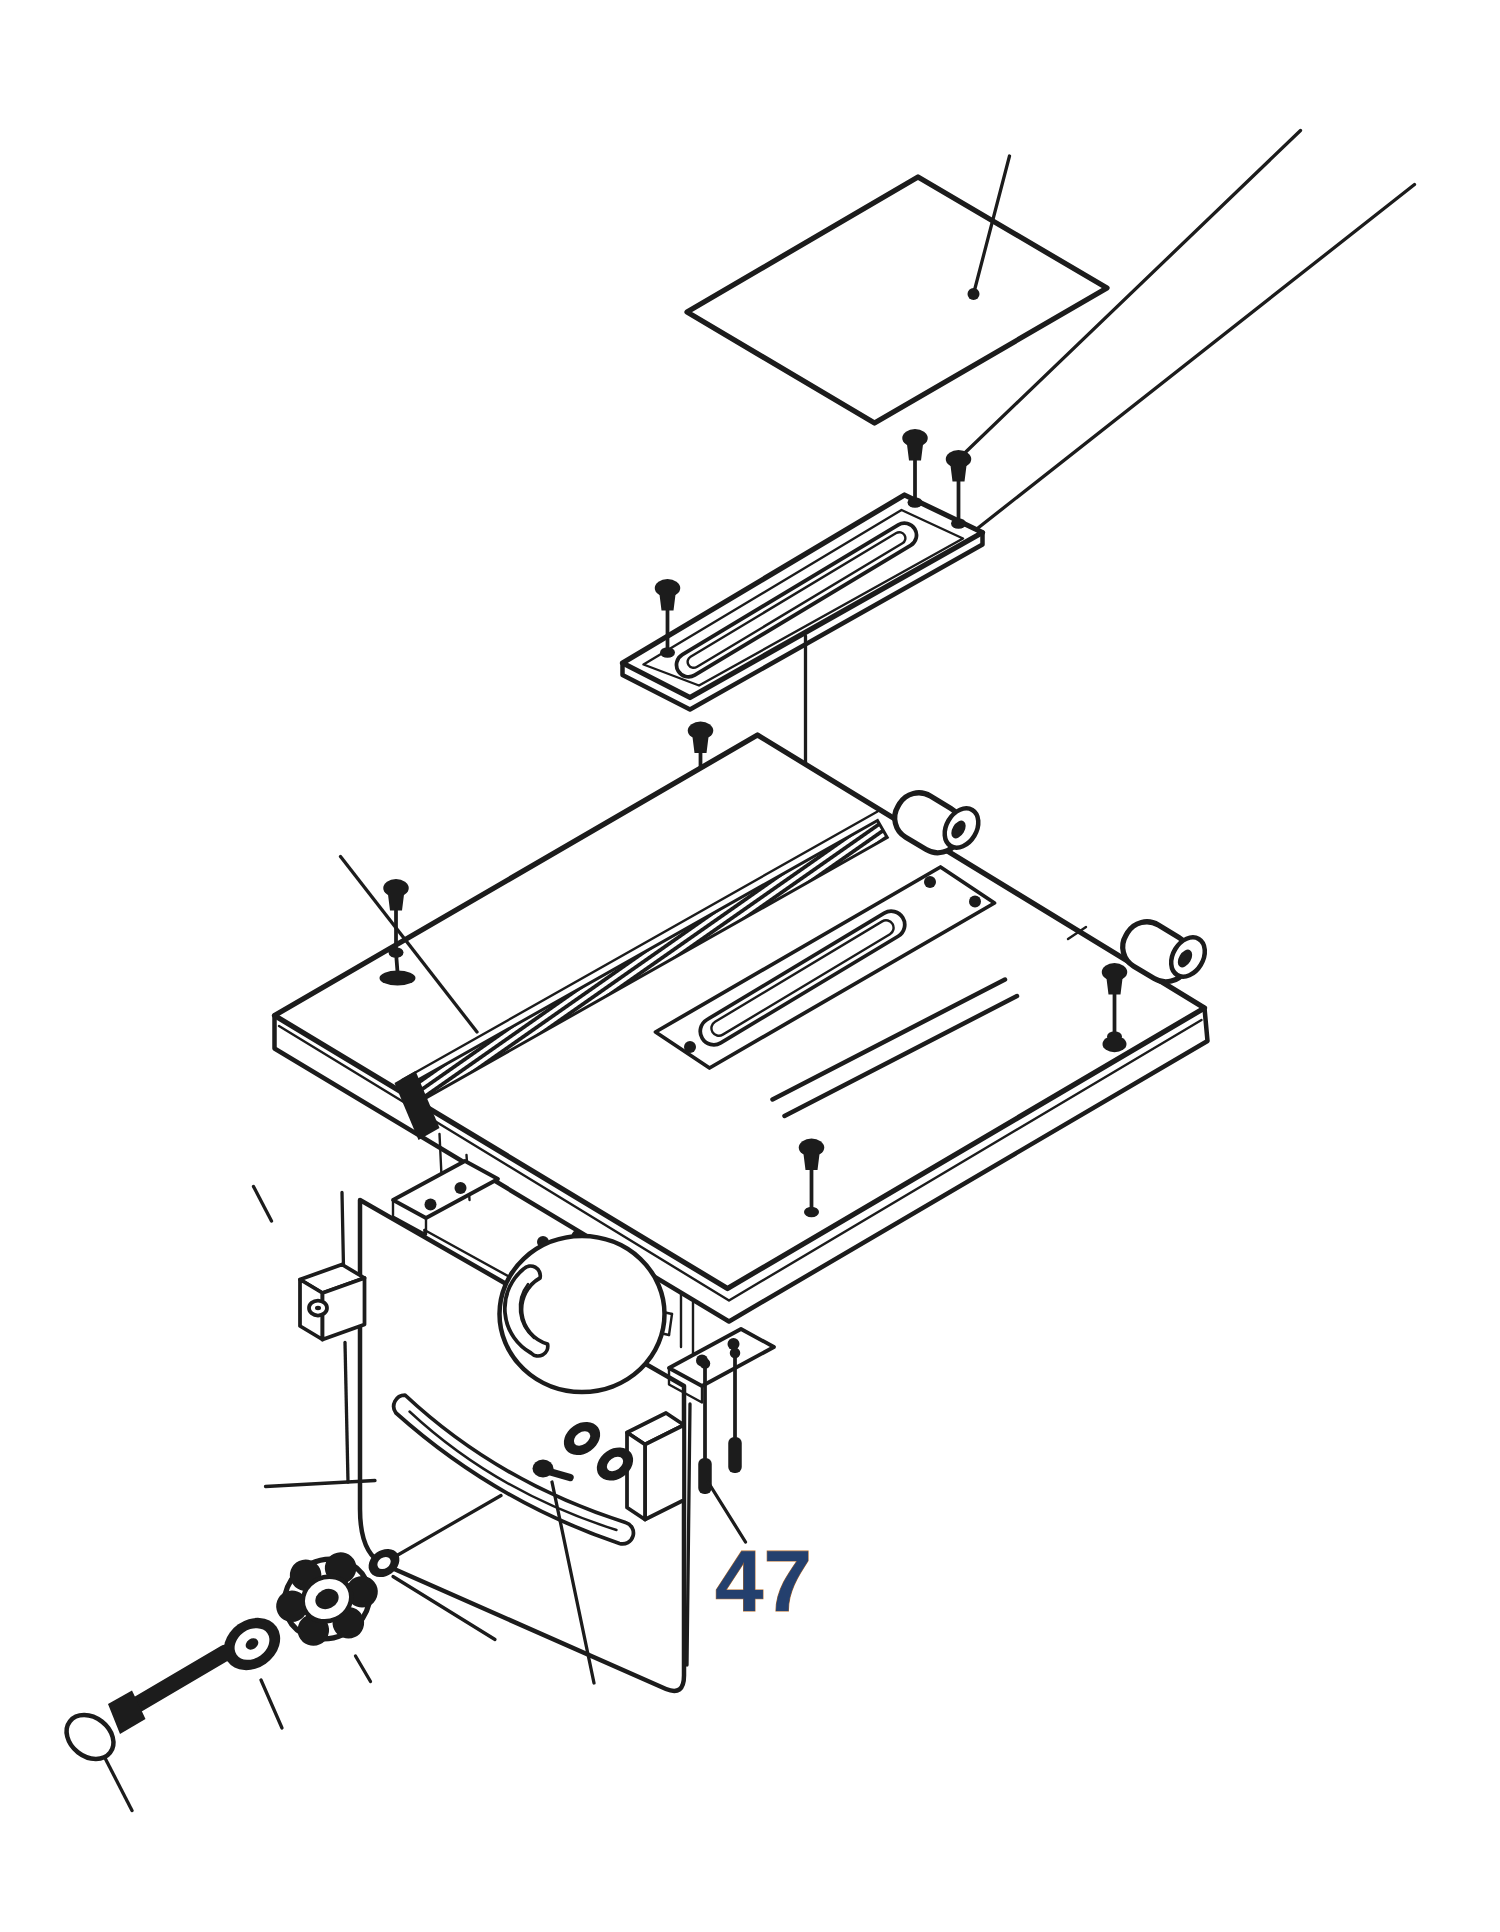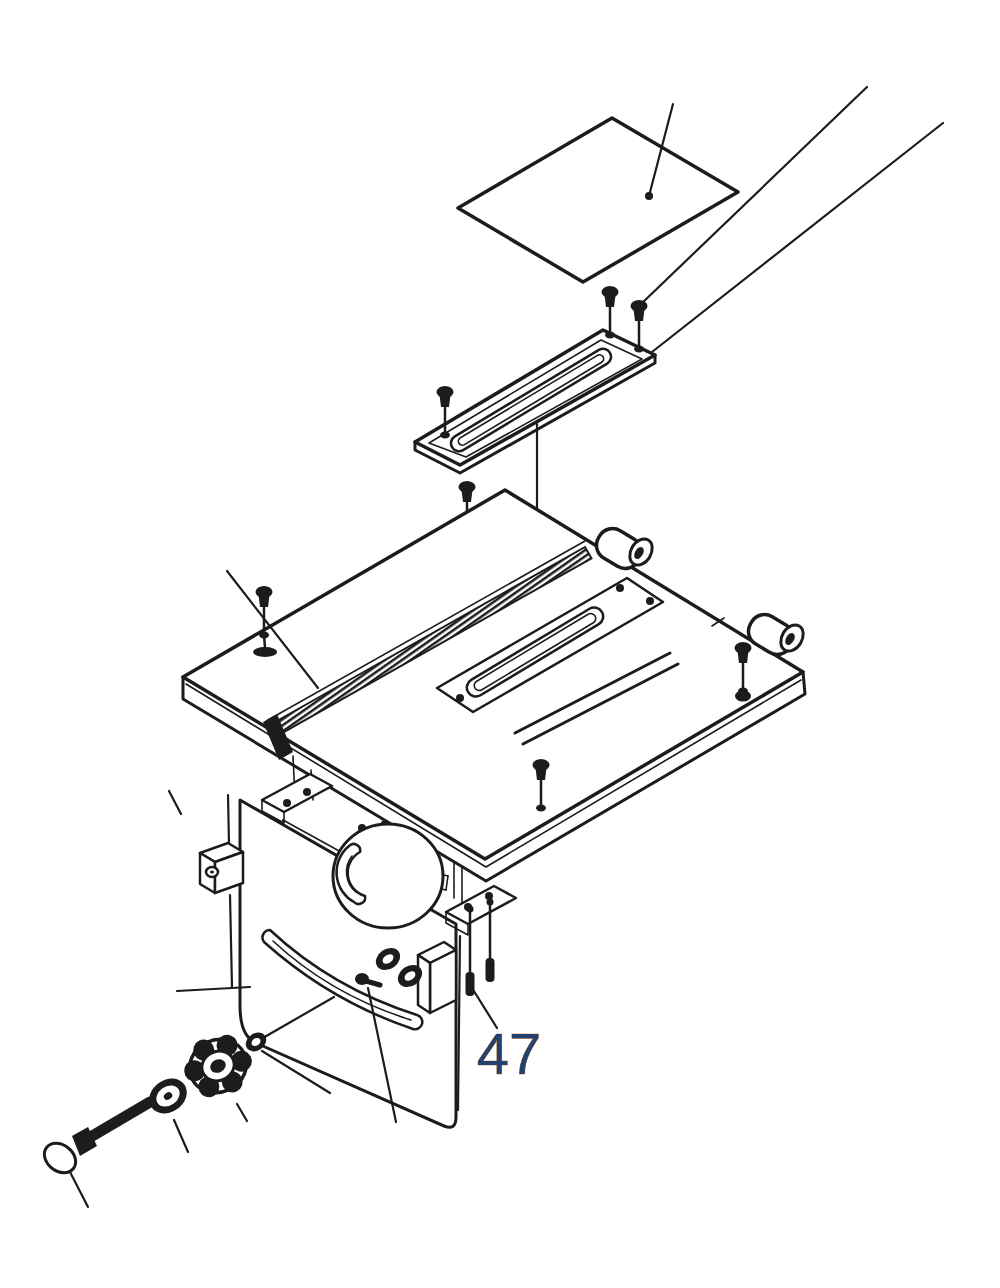--- a/index.html
+++ b/index.html
@@ -1,16 +1,16 @@
 <!DOCTYPE html>
 <html><head>
 <meta charset="utf-8">
 <style>
   html,body{margin:0;padding:0;background:#ffffff;}
-  .stage{width:1000px;height:1288px;position:relative;background:#ffffff;overflow:hidden;}
+  .stage{width:1000px;height:1288px;position:relative;background:#ffffff;overflow:hidden;font-weight:bold;}
   svg{display:block;}
   .ln{fill:none;stroke:#1c1c1c;stroke-width:3;stroke-linecap:round;stroke-linejoin:round;}
   .thick{stroke-width:3.5;}
   .med{stroke-width:2.5;}
   .thin{stroke-width:1.6;}
   .ldr{fill:none;stroke:#1c1c1c;stroke-width:2.2;stroke-linecap:round;}
   .w{fill:#ffffff;stroke:#1c1c1c;stroke-width:3;stroke-linecap:round;stroke-linejoin:round;}
   .w.med{stroke-width:2.5;}
   .w.thick{stroke-width:3.5;}
   .w.thin{stroke-width:1.8;}

